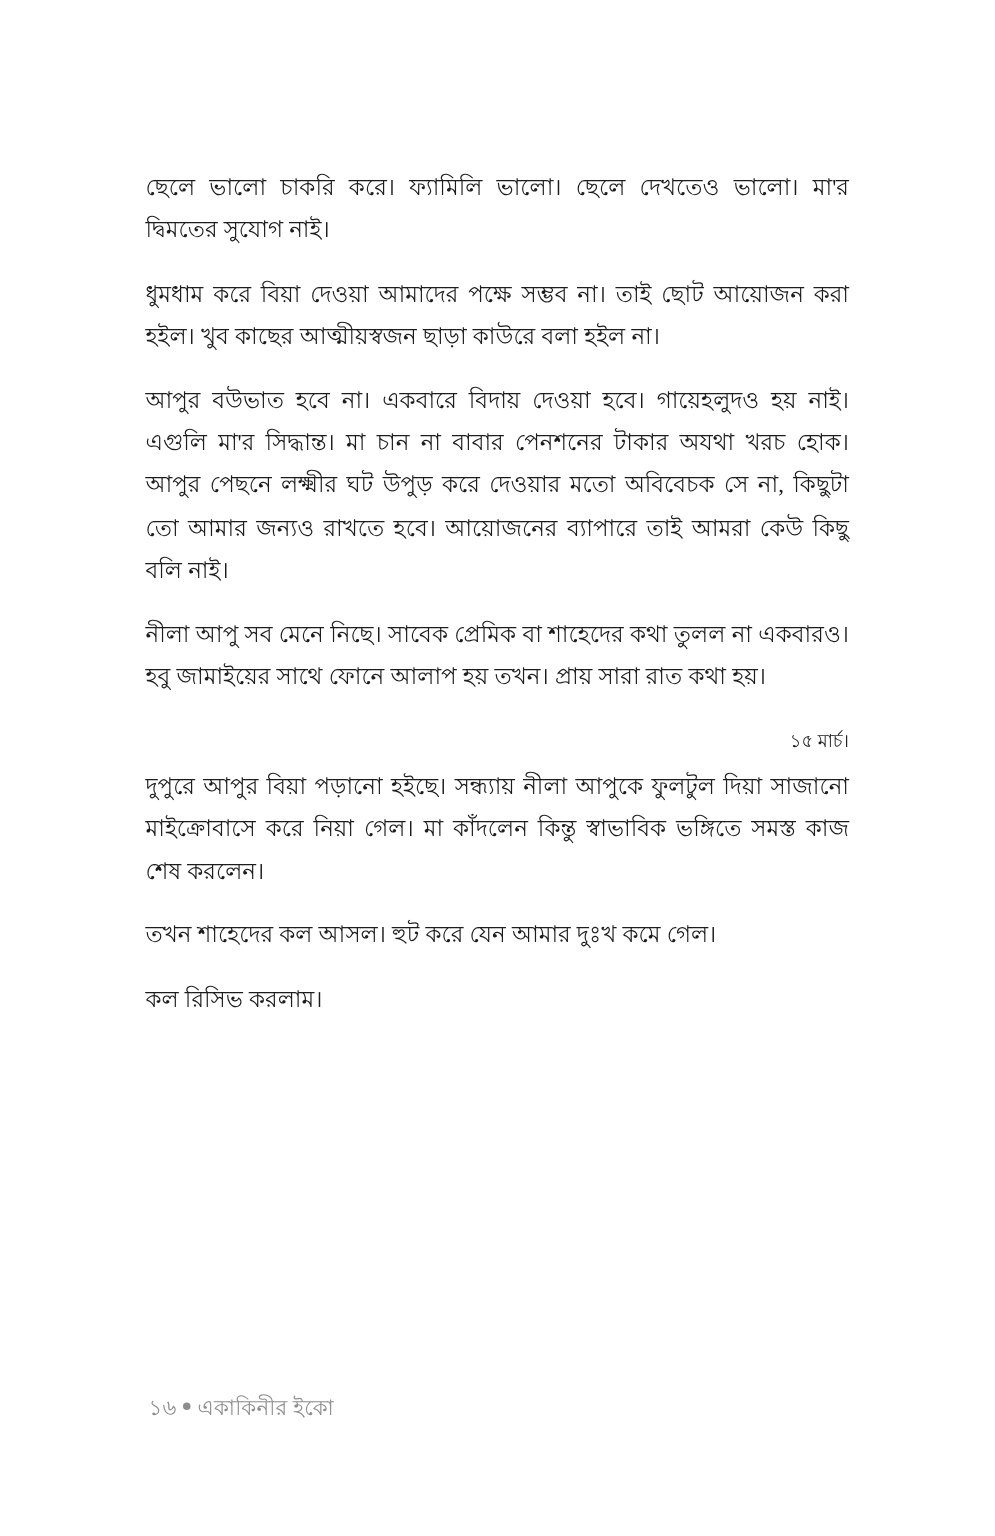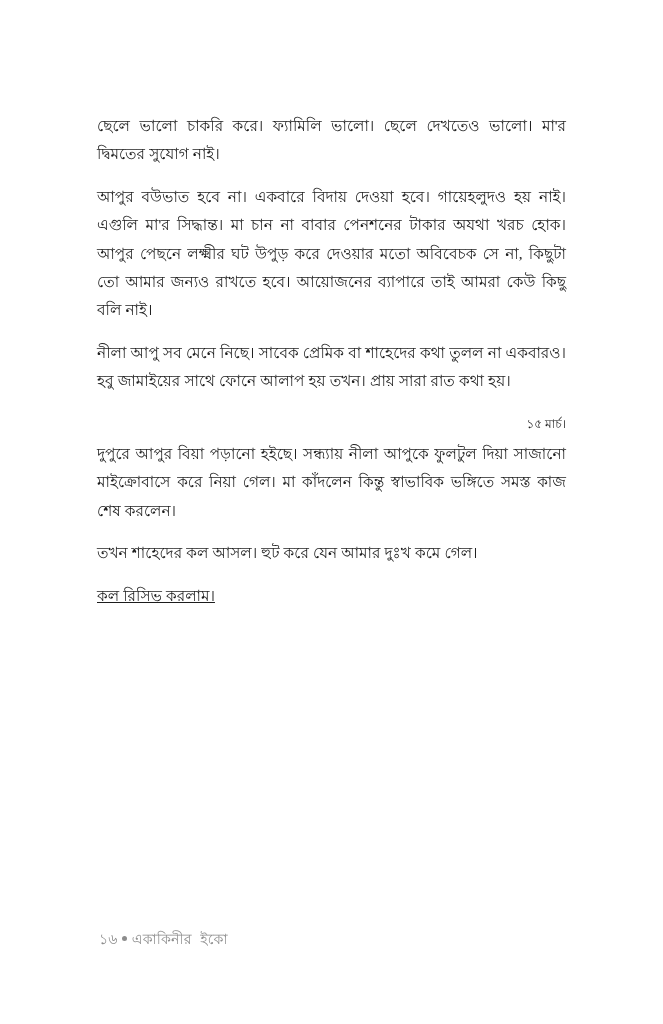--- a/index.html
+++ b/index.html
@@ -31,21 +31,20 @@
     line-height: 28.4px;
     color: #1c1c1c;
     text-align: justify;
     text-justify: inter-word;
     word-spacing: 0.02em;
     -webkit-hyphens: none;
     hyphens: none;
   }
   .para:last-child {
     margin-bottom: 0;
-    text-decoration: underline;
   }
   
   .para.flush {
     text-align: left;
   }
   .date-line {
     margin: 0 0 2px 0;
     font-size: 12px;
     line-height: 28.4px;
     color: #1c1c1c;
@@ -69,31 +68,31 @@
     display: inline-block;
     margin: 0 5px 0 4px;
     vertical-align: 0.18em;
     width: 5px;
     height: 5px;
     border-radius: 50%;
     background: #8d8d8d;
   }
   .footer .book-title {
     color: #8d8d8d;
-    font-family: Liberation Mono, monospace;
   }
 </style>
 </head>
 <body>
 
 <div class="page">
 
   <div class="text-column">
 
     <p class="para">ছেলে ভালো চাকরি করে। ফ্যামিলি ভালো। ছেলে দেখতেও ভালো। মা'র দ্বিমতের সুযোগ নাই।</p>
+    <p class="para">ধুমধাম করে বিয়া দেওয়া আমাদের পক্ষে সম্ভব না। তাই ছোট আয়োজন করা হইল। খুব কাছের আত্মীয়স্বজন ছাড়া কাউরে বলা হইল না।</p>
     <p class="para">আপুর বউভাত হবে না। একবারে বিদায় দেওয়া হবে। গায়েহলুদও হয় নাই। এগুলি মা'র সিদ্ধান্ত। মা চান না বাবার পেনশনের টাকার অযথা খরচ হোক। আপুর পেছনে লক্ষ্মীর ঘট উপুড় করে দেওয়ার মতো অবিবেচক সে না, কিছুটা তো আমার জন্যও রাখতে হবে। আয়োজনের ব্যাপারে তাই আমরা কেউ কিছু বলি নাই।</p>
     <p class="para">নীলা আপু সব মেনে নিছে। সাবেক প্রেমিক বা শাহেদের কথা তুলল না একবারও। হবু জামাইয়ের সাথে ফোনে আলাপ হয় তখন। প্রায় সারা রাত কথা হয়।</p>
 
     <p class="date-line">১৫ মার্চ।</p>
 
     <p class="para">দুপুরে আপুর বিয়া পড়ানো হইছে। সন্ধ্যায় নীলা আপুকে ফুলটুল দিয়া সাজানো মাইক্রোবাসে করে নিয়া গেল। মা কাঁদলেন কিন্তু স্বাভাবিক ভঙ্গিতে সমস্ত কাজ শেষ করলেন।</p>
     <p class="para">তখন শাহেদের কল আসল। হুট করে যেন আমার দুঃখ কমে গেল।</p>
     <p class="para flush">কল রিসিভ করলাম।</p>
 
   </div>

